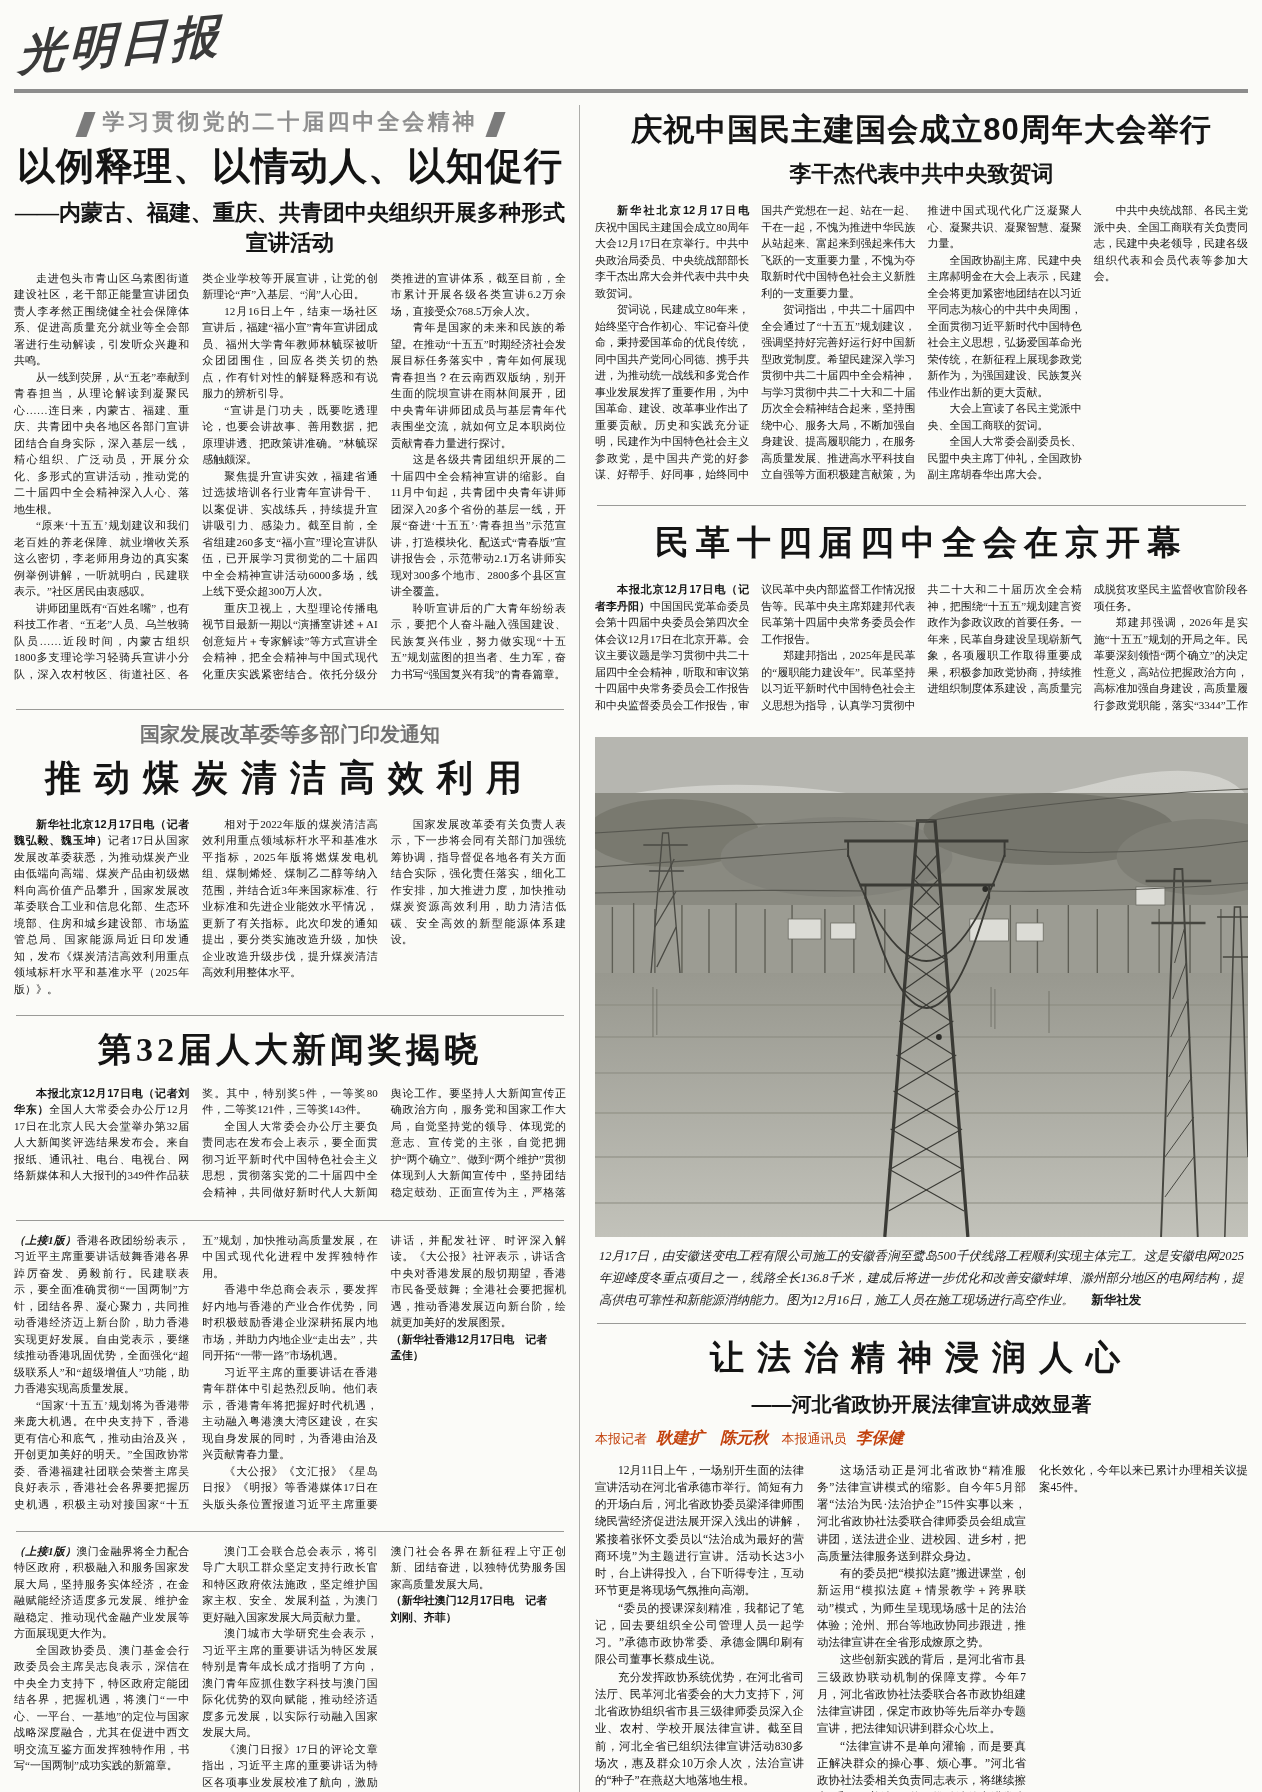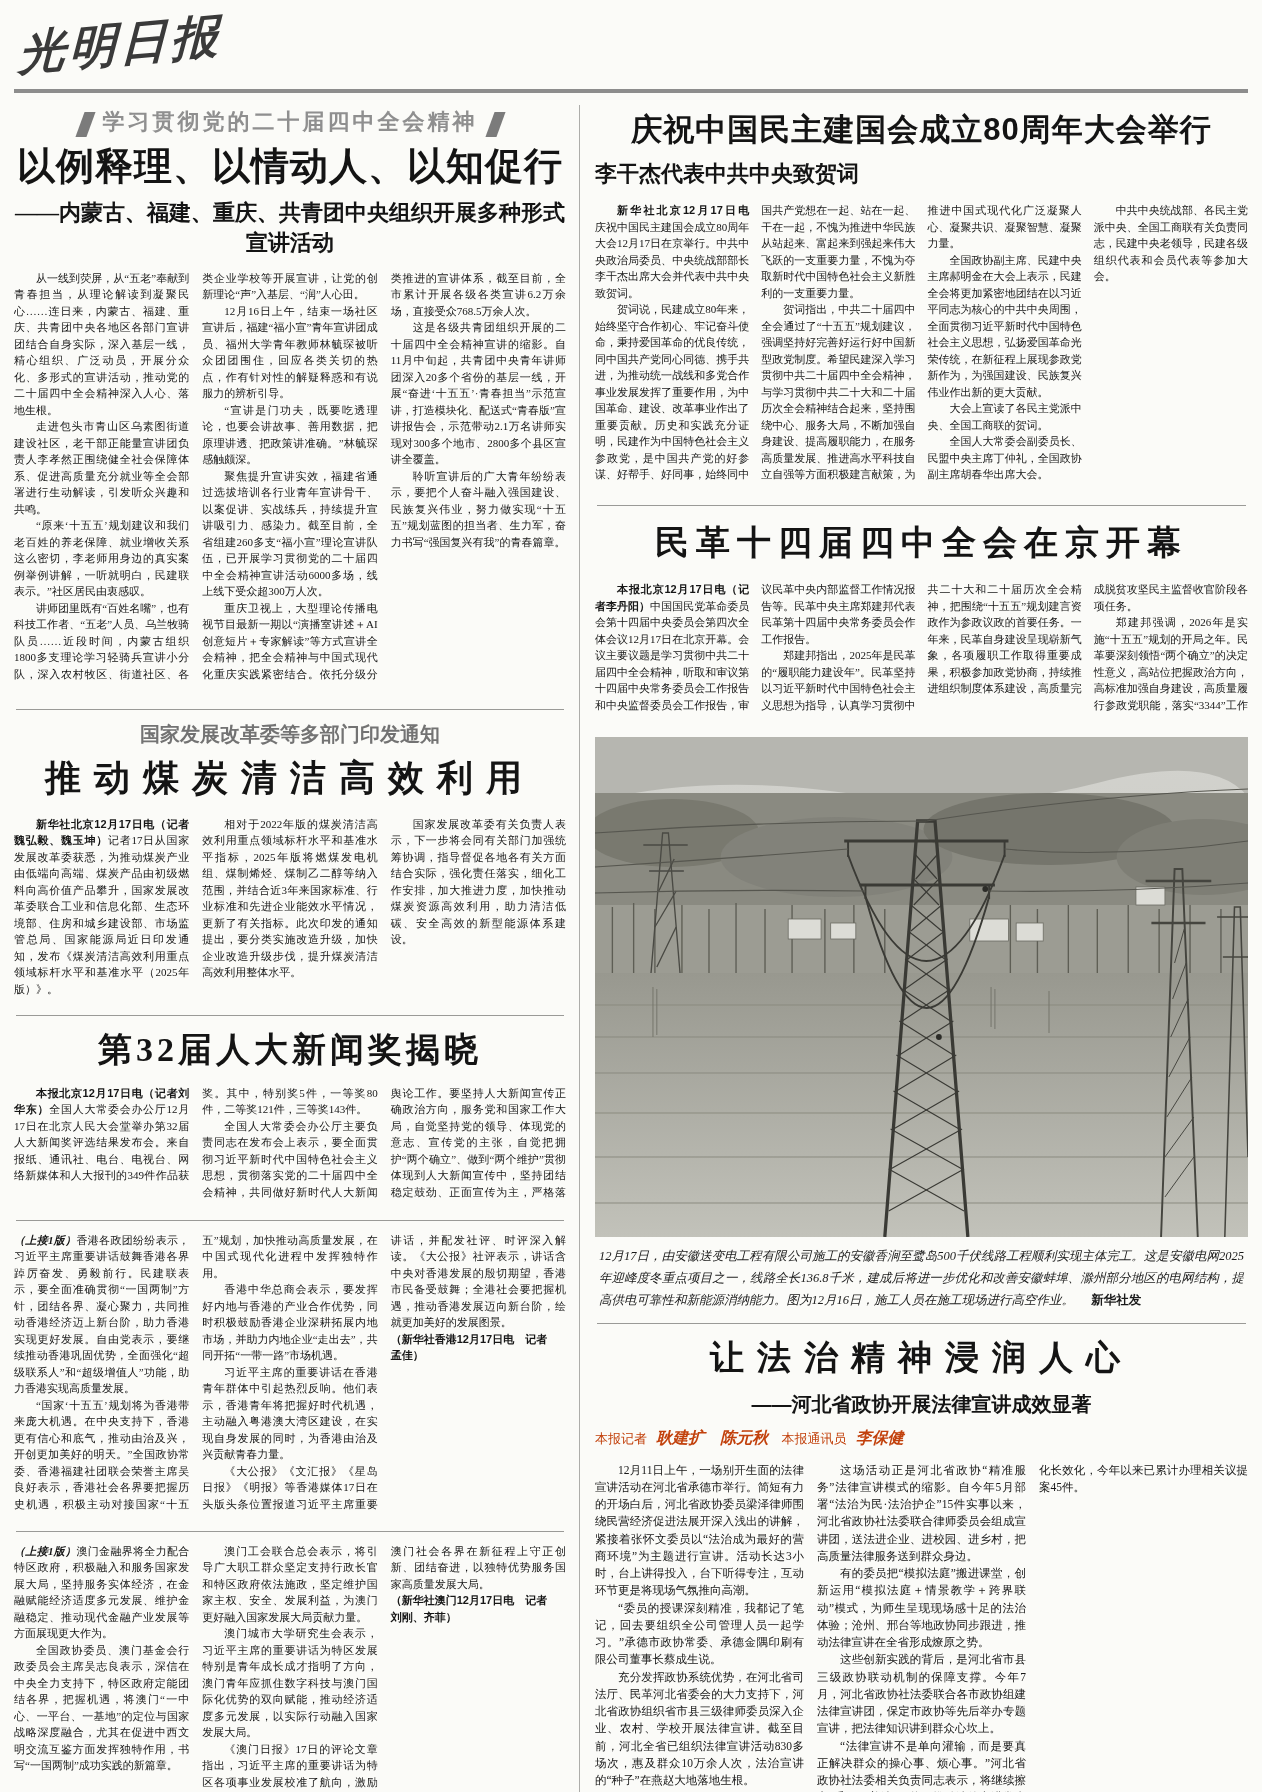--- a/index.html
+++ b/index.html
@@ -47,21 +47,21 @@
   .headC{font-size:36px;font-weight:900;text-align:center;letter-spacing:13px;margin:0 0 13px;}
   .bodyC{height:188px;}
   
   .headR{font-size:34px;font-weight:900;text-align:center;letter-spacing:4px;margin:2px 0 12px;}
   .bodyR{height:124px;}
   .bodyHK{height:288px;}
   .bodyMC{height:252px;}
   
   .headB{font-family:"Liberation Sans","DejaVu Sans",sans-serif;font-size:31px;font-weight:900;
          text-align:center;margin:4px 0 8px;letter-spacing:1px;}
-  .dekB{font-size:22px;font-weight:700;margin:0 0 13px;}
+  .dekB{font-size:22px;font-weight:700;text-align:center;margin:0 0 13px;}
   .bodyB{height:292px;}
   .headMG{font-size:34px;font-weight:900;text-align:center;letter-spacing:7px;margin:14px 0 15px;}
   .bodyMG{height:148px;}
   .photo{width:100%;height:500px;display:block;margin-top:8px;background:#c8c8c3;}
   .caption{font-size:12.5px;font-style:italic;line-height:1.75;margin:9px 4px 2px;text-align:justify;
            color:#1a1a1a;}
   .caption .credit{font-style:normal;font-weight:700;font-family:"Liberation Sans","DejaVu Sans",sans-serif;
                    margin-left:14px;}
   .headFZ{font-size:34px;font-weight:900;text-align:center;letter-spacing:13px;margin:8px 0 10px;}
   .dekFZ{font-family:"Liberation Sans","DejaVu Sans",sans-serif;font-size:20px;font-weight:700;
@@ -86,28 +86,29 @@
 
       <div>
         <div class="kickerA">
           <div class="kbar"></div>
           <span>学习贯彻党的二十届四中全会精神</span>
           <div class="kbar"></div>
         </div>
         <div class="headA">以例释理、以情动人、以知促行</div>
         <div class="dekA">——内蒙古、福建、重庆、共青团中央组织开展多种形式宣讲活动</div>
         <div class="body cols3 bodyA">
+          <p>走进包头市青山区乌素图街道建设社区，老干部正能量宣讲团负责人李孝然正围绕健全社会保障体系、促进高质量充分就业等全会部署进行生动解读，引发听众兴趣和共鸣。</p>
           <p>从一线到荧屏，从“五老”奉献到青春担当，从理论解读到凝聚民心……连日来，内蒙古、福建、重庆、共青团中央各地区各部门宣讲团结合自身实际，深入基层一线，精心组织、广泛动员，开展分众化、多形式的宣讲活动，推动党的二十届四中全会精神深入人心、落地生根。</p>
-          <p>走进包头市青山区乌素图街道建设社区，老干部正能量宣讲团负责人李孝然正围绕健全社会保障体系、促进高质量充分就业等全会部署进行生动解读，引发听众兴趣和共鸣。</p>
           <p>“原来‘十五五’规划建议和我们老百姓的养老保障、就业增收关系这么密切，李老师用身边的真实案例举例讲解，一听就明白，民建联表示。”社区居民由衷感叹。</p>
           <p>讲师团里既有“百姓名嘴”，也有科技工作者、“五老”人员、乌兰牧骑队员……近段时间，内蒙古组织1800多支理论学习轻骑兵宣讲小分队，深入农村牧区、街道社区、各类企业学校等开展宣讲，让党的创新理论“声”入基层、“润”人心田。</p>
           <p>12月16日上午，结束一场社区宣讲后，福建“福小宣”青年宣讲团成员、福州大学青年教师林毓琛被听众团团围住，回应各类关切的热点，作有针对性的解疑释惑和有说服力的辨析引导。</p>
           <p>“宣讲是门功夫，既要吃透理论，也要会讲故事、善用数据，把原理讲透、把政策讲准确。”林毓琛感触颇深。</p>
           <p>聚焦提升宣讲实效，福建省通过选拔培训各行业青年宣讲骨干、以案促讲、实战练兵，持续提升宣讲吸引力、感染力。截至目前，全省组建260多支“福小宣”理论宣讲队伍，已开展学习贯彻党的二十届四中全会精神宣讲活动6000多场，线上线下受众超300万人次。</p>
           <p>重庆卫视上，大型理论传播电视节目最新一期以“演播室讲述＋AI创意短片＋专家解读”等方式宣讲全会精神，把全会精神与中国式现代化重庆实践紧密结合。依托分级分类推进的宣讲体系，截至目前，全市累计开展各级各类宣讲6.2万余场，直接受众768.5万余人次。</p>
+          <p>青年是国家的未来和民族的希望。在推动“十五五”时期经济社会发展目标任务落实中，青年如何展现青春担当？在云南西双版纳，别开生面的院坝宣讲在雨林间展开，团中央青年讲师团成员与基层青年代表围坐交流，就如何立足本职岗位贡献青春力量进行探讨。</p>
           <p>这是各级共青团组织开展的二十届四中全会精神宣讲的缩影。自11月中旬起，共青团中央青年讲师团深入20多个省份的基层一线，开展“奋进‘十五五’·青春担当”示范宣讲，打造模块化、配送式“青春版”宣讲报告会，示范带动2.1万名讲师实现对300多个地市、2800多个县区宣讲全覆盖。</p>
           <p>聆听宣讲后的广大青年纷纷表示，要把个人奋斗融入强国建设、民族复兴伟业，努力做实现“十五五”规划蓝图的担当者、生力军，奋力书写“强国复兴有我”的青春篇章。</p>
 
         </div>
       </div>
 
       <div class="rule"></div>
 
       <div>
         <div class="kickerC">国家发展改革委等多部门印发通知</div>

